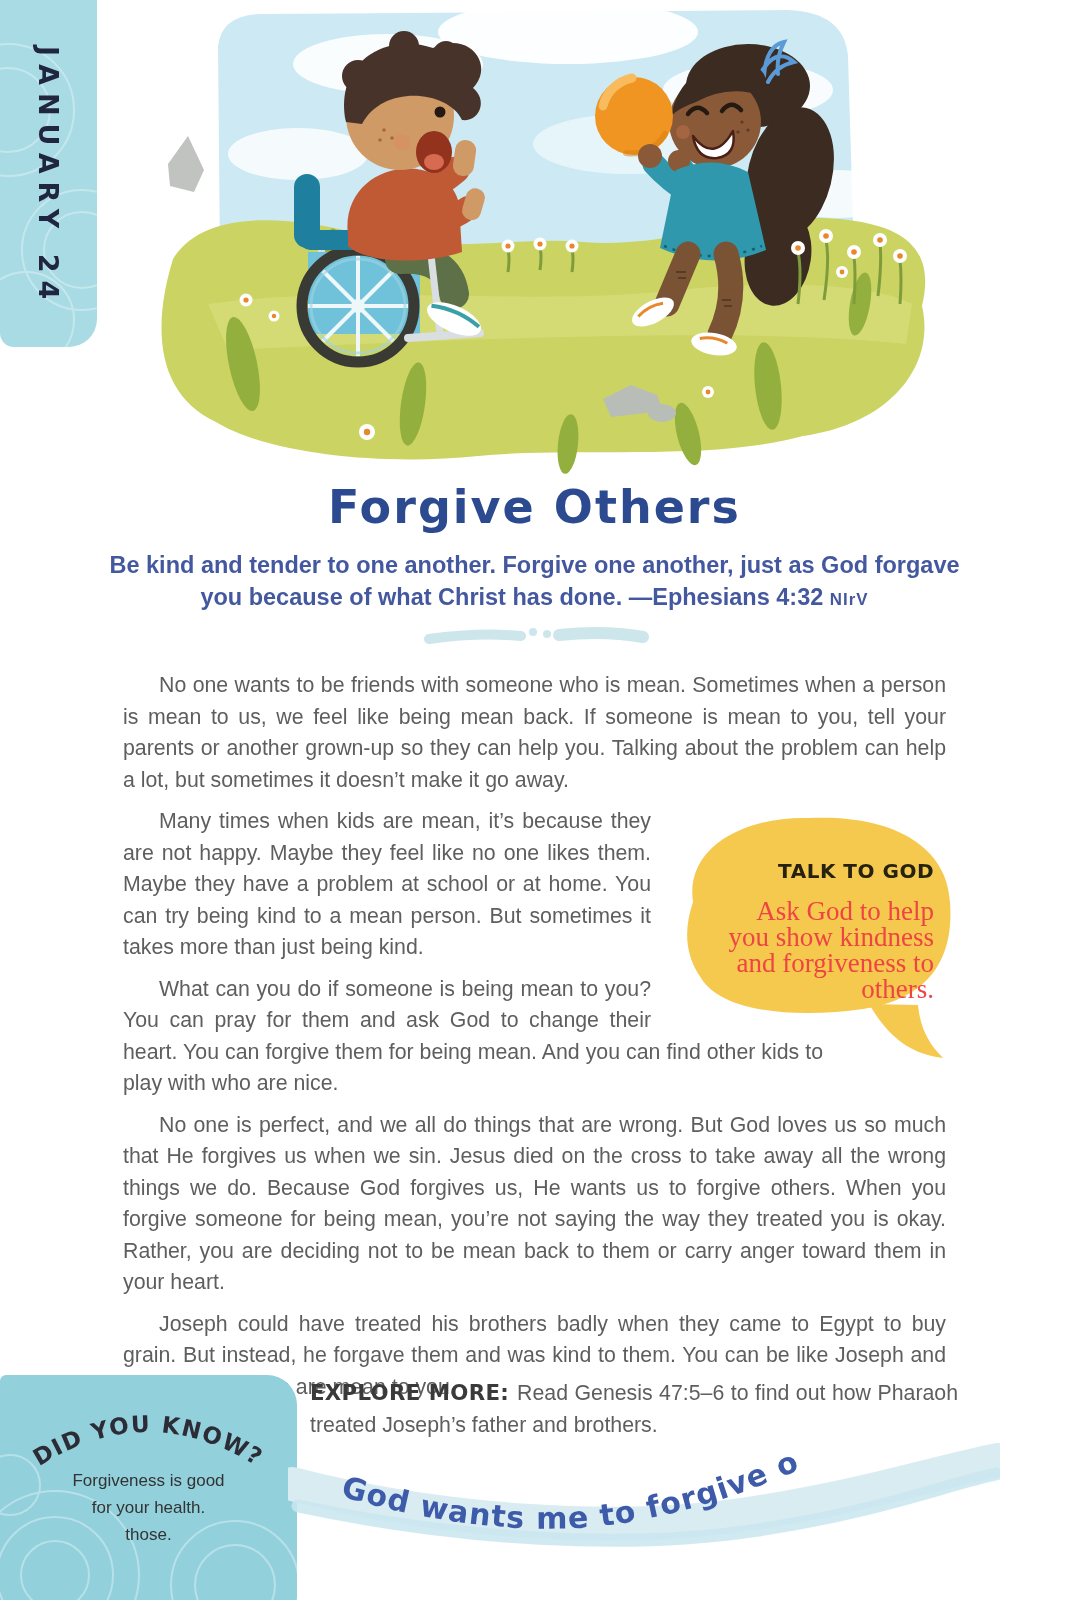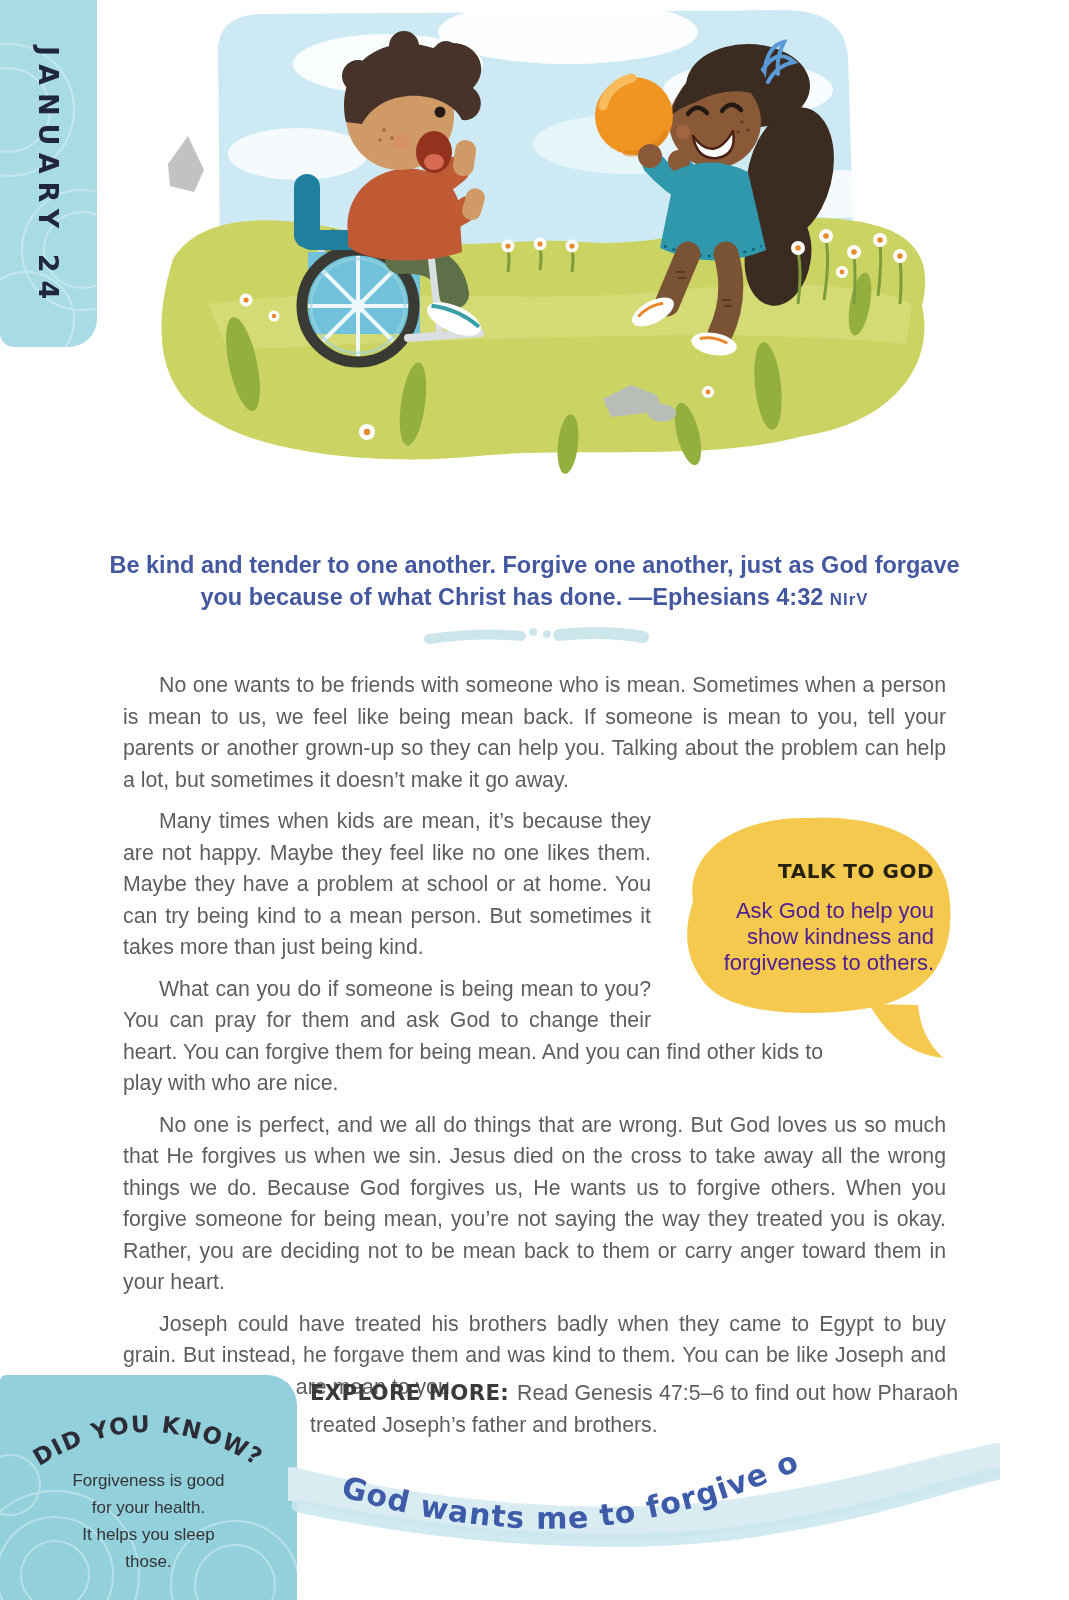--- a/index.html
+++ b/index.html
@@ -48,21 +48,21 @@
   }
   .ttg-float svg { position:absolute; left:0; top:0; }
   .ttg-content {
     position:absolute; left:30px; right:12px; top:40px; text-align:right;
     text-indent:0;
   }
   .ttg-heading {
     font-family:"DejaVu Sans", sans-serif; font-weight:bold;
     font-size:20px; letter-spacing:0.5px; color:#27210f; margin:0 0 6px 0;
   }
-  .ttg-text { font-size:22px; line-height:26px; color:#4c1d95; margin:0; }
+  .ttg-text { font-size:27px; line-height:26px; color:#ef4444; margin:0;font-family:Liberation Serif, serif; }
   
   .explore {
     position:absolute; left:310px; top:1356px; width:648px;
     font-size:21.3px; line-height:31.5px; color:#5e5e5e; text-align:justify;
   }
   .explore b {
     font-family:"DejaVu Sans", sans-serif; color:#3a3a3a;
     letter-spacing:0.3px; margin-right:8px;
   }
   
@@ -268,20 +268,21 @@
             <circle r="3.2" fill="#e8872c"></circle>
           </g>
         <g transform="translate(560,388)">
             <circle r="6" fill="#fff"></circle>
             <circle r="2.4" fill="#e8872c"></circle>
           </g>
       </g>
     </g>
   </svg>
 
+  <div class="page-title">Forgive Others</div>
   <div class="verse">
     <span>Be kind and tender to one another. Forgive one another, just as God forgave you because of what Christ has done.</span>
     <span>—Ephesians 4:32</span>
     <span class="version">NIrV</span>
   </div>
   <svg class="divider" width="232" height="28">
     <path d="M10,17 q50,-7 92,-3" stroke="#cde6ec" stroke-width="10" fill="none" stroke-linecap="round"></path>
     <circle cx="114" cy="10" r="4" fill="#cde6ec"></circle>
     <circle cx="128" cy="12" r="4" fill="#cde6ec"></circle>
     <path d="M140,13 q45,-5 84,2" stroke="#cde6ec" stroke-width="12" fill="none" stroke-linecap="round"></path>
@@ -322,21 +323,20 @@
       <defs>
           <path id="dykarc" d="M32,96 Q148,18 264,96" fill="none"></path>
         </defs>
       <text font-family="DejaVu Sans, sans-serif" font-weight="bold" font-size="23" fill="#2c2c36" letter-spacing="1.5">
         <textPath href="#dykarc" startOffset="50%" text-anchor="middle">DID YOU KNOW?</textPath>
       </text>
     </svg>
     <div class="dyk-text">
       <span>Forgiveness is good</span>
       <span>for your health.</span>
-      <span>It helps you sleep</span>
       <span>those.</span>
     </div>
   </div>
 
   <svg class="affirmation" viewBox="0 0 712 170">
     <path d="M4,62 C150,100 330,112 460,92 C570,76 650,50 710,38" stroke="#d9ecf2" stroke-width="34" fill="none" stroke-linecap="round"></path>
     <path d="M10,84 C170,118 340,128 470,108 C590,90 660,62 708,52" stroke="#c9e6ee" stroke-width="13" fill="none" opacity="0.85" stroke-linecap="round"></path>
     <defs>
         <path id="affpath" d="M52,74 C160,106 262,114 342,100 C424,85 466,66 506,50" fill="none"></path>
       </defs>

